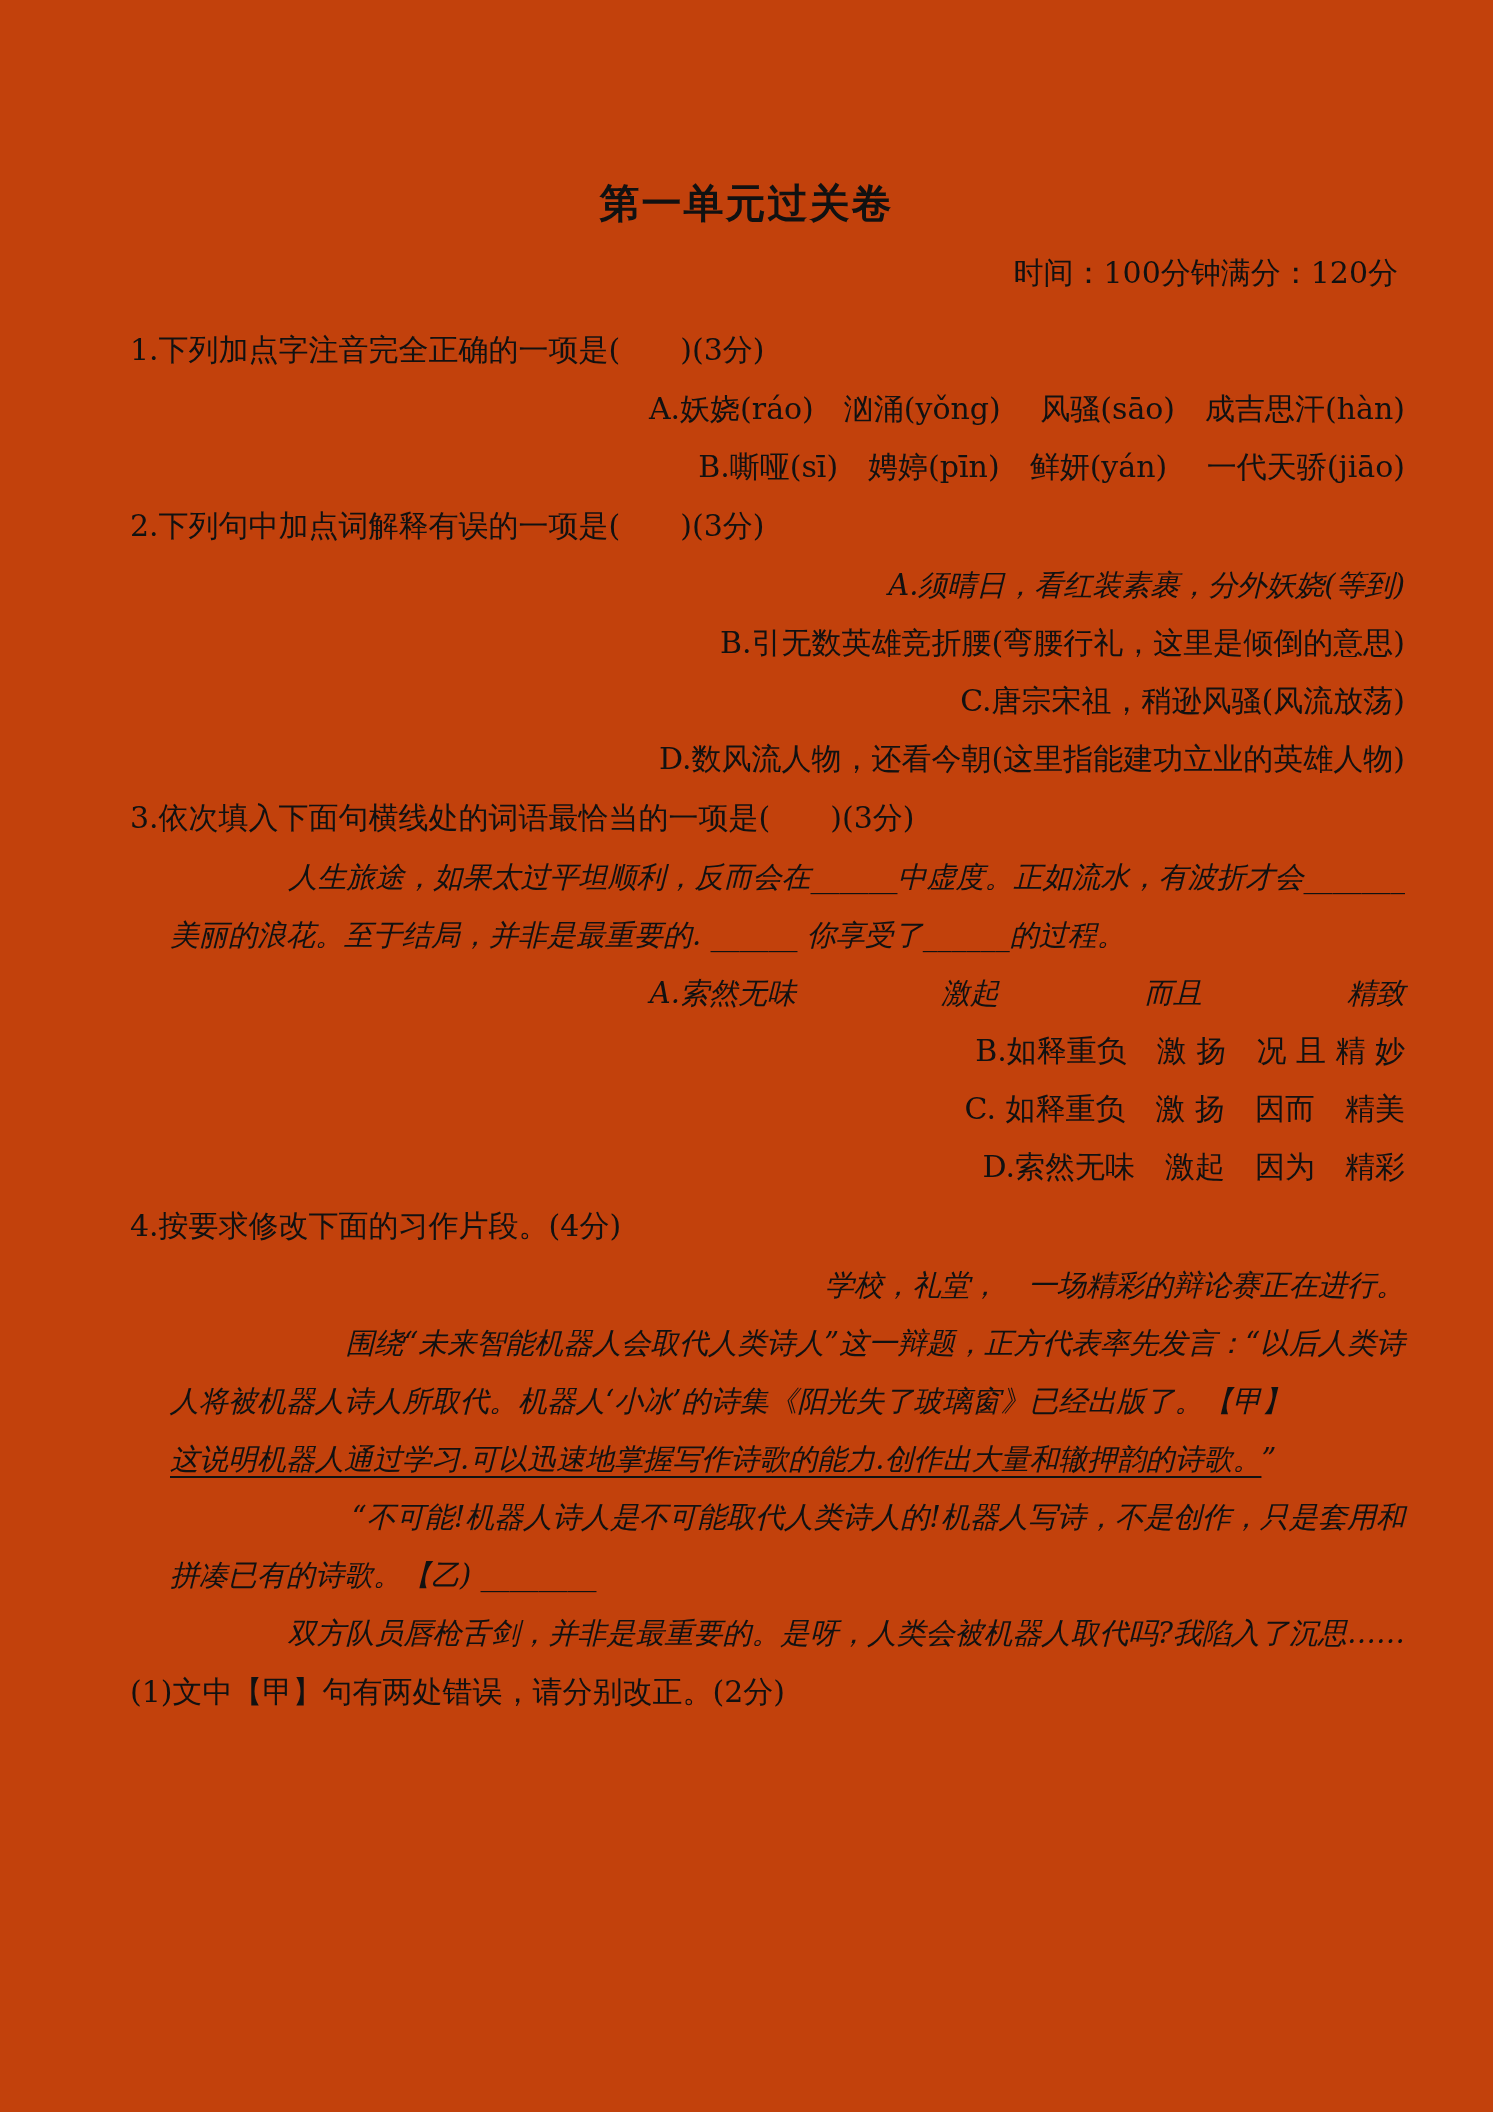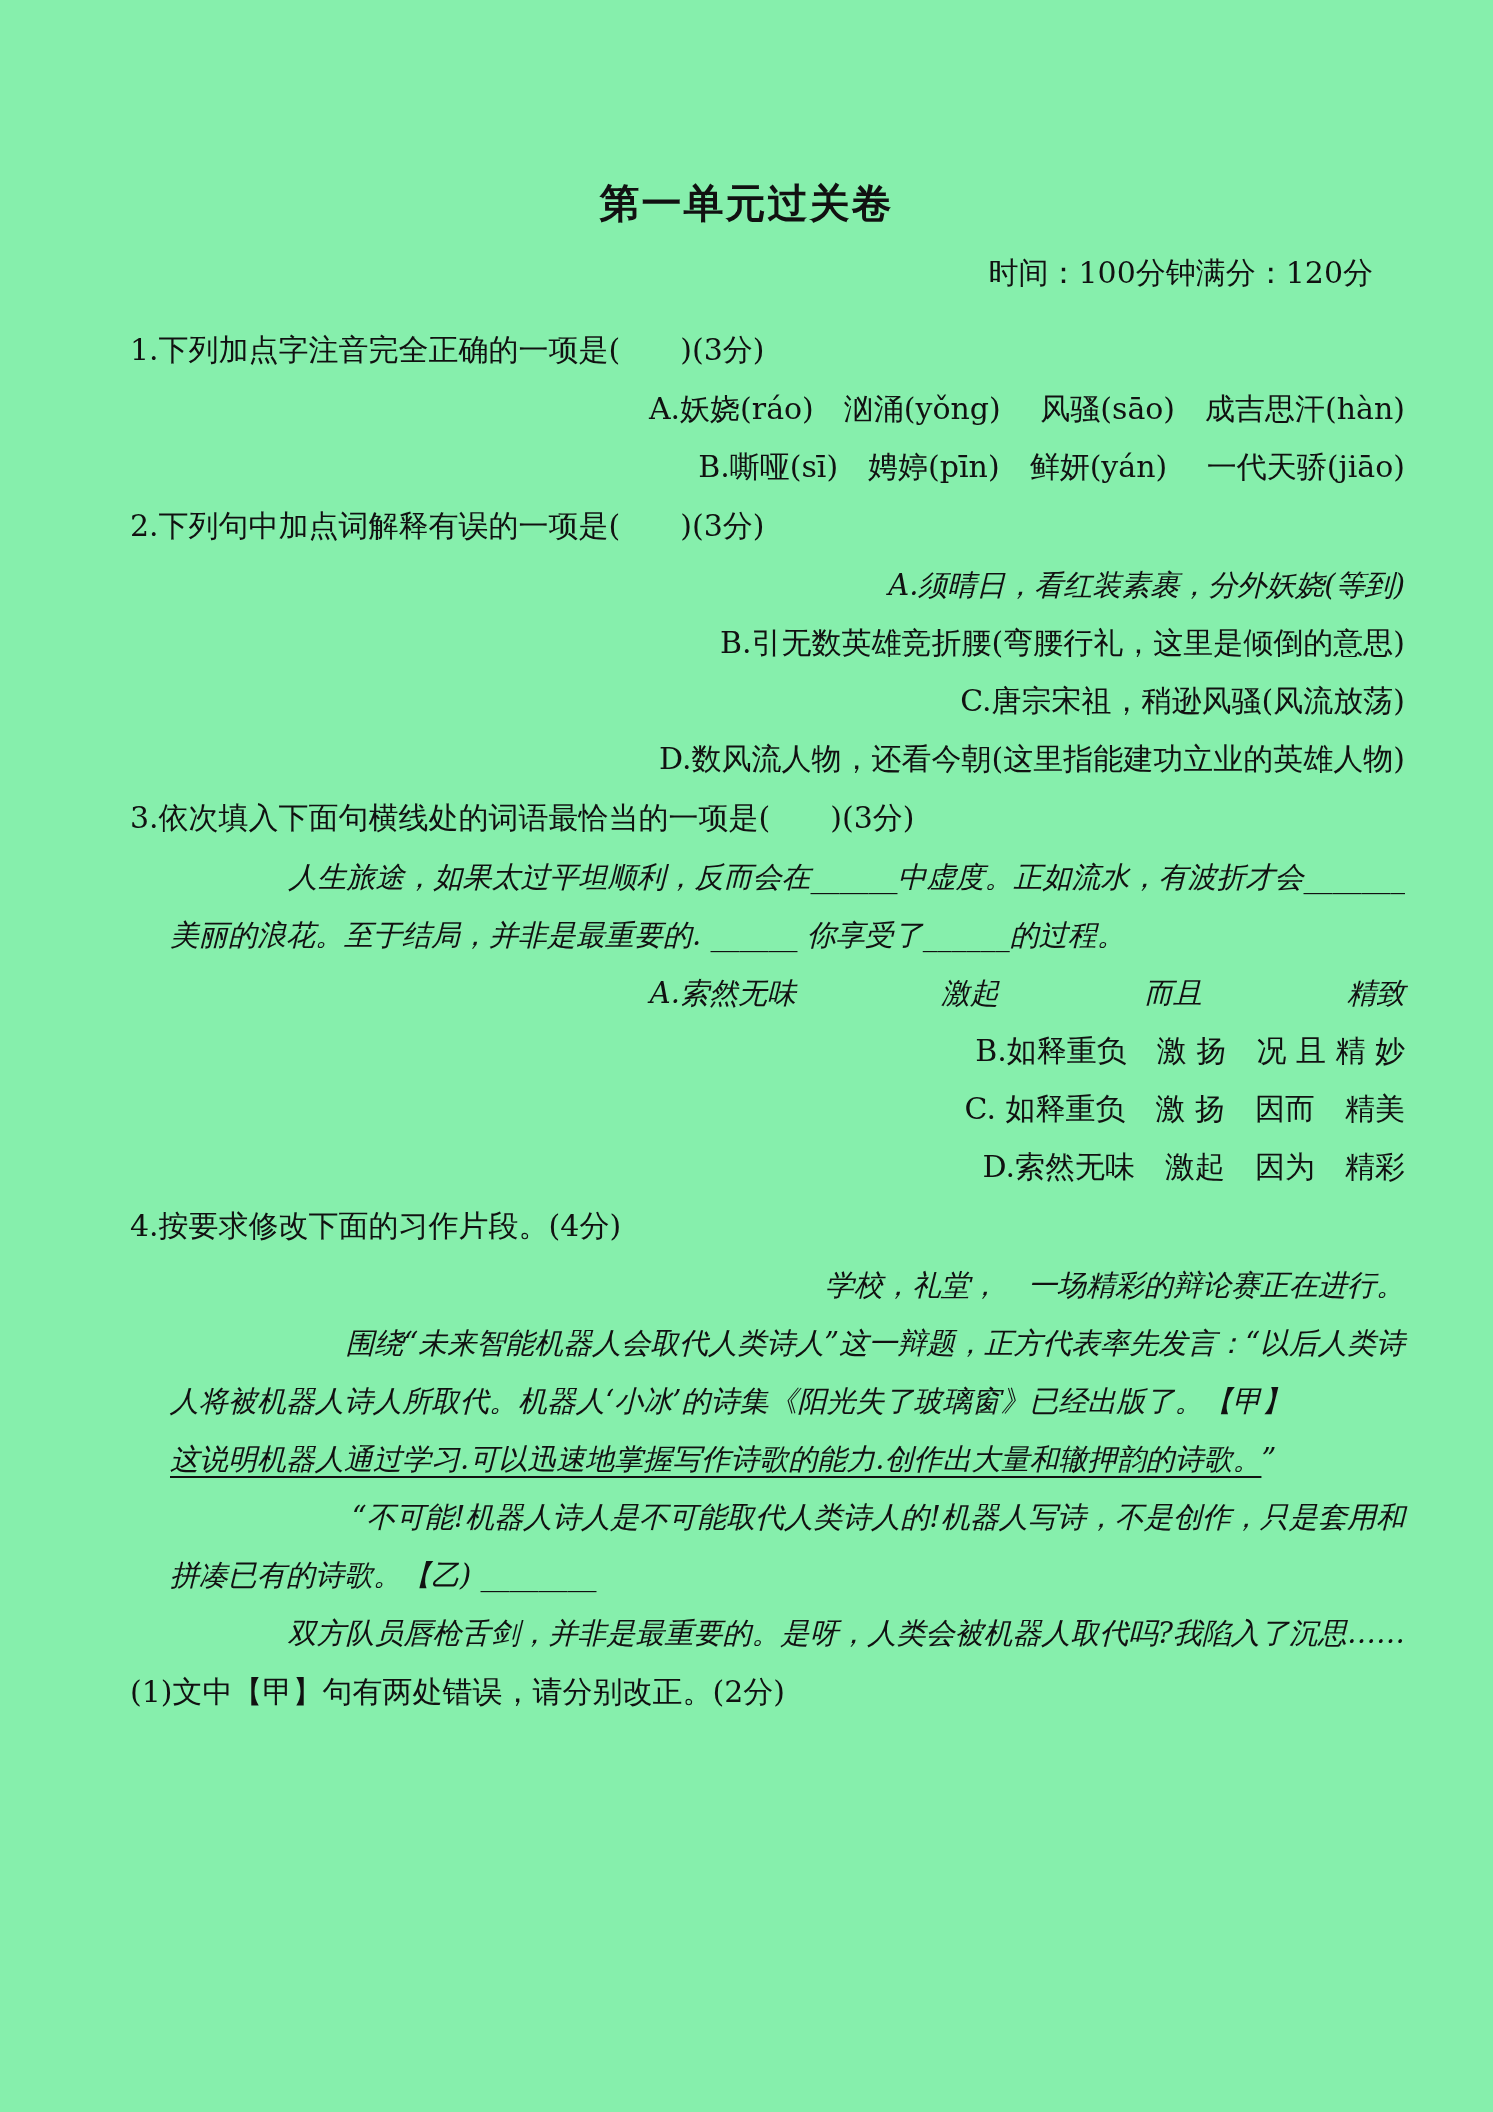--- a/index.html
+++ b/index.html
@@ -1,36 +1,36 @@
 <!DOCTYPE html>
 <html><head>
 <meta charset="utf-8">
 <style>
   html,body{margin:0;padding:0;background:#e8e8e8;}
   .page{
     position:relative;
     width:1493px;height:2112px;
-    background:#86efac;
+    background:#c2410c;
     margin:0 auto;
     overflow:hidden;
     color:#111;
     font-family:"DejaVu Serif","Liberation Serif",serif;
   }
   .title{
     padding-top:176px;
     text-align:center;
     font-size:40px;
     font-weight:bold;
     font-family:"Liberation Sans","DejaVu Sans",sans-serif;
     letter-spacing:2px;
   }
   .time-line{
     margin-top:22px;
     text-align:right;
-    padding-right:120px;
+    padding-right:95px;
     font-size:30px;
   }
   .content{
     margin-left:130px;
     margin-right:88px;
     margin-top:26px;
   }
   .line{line-height:58px;font-size:30px;}
   .sec-heading{
     font-family:"Liberation Sans","DejaVu Sans",sans-serif;

